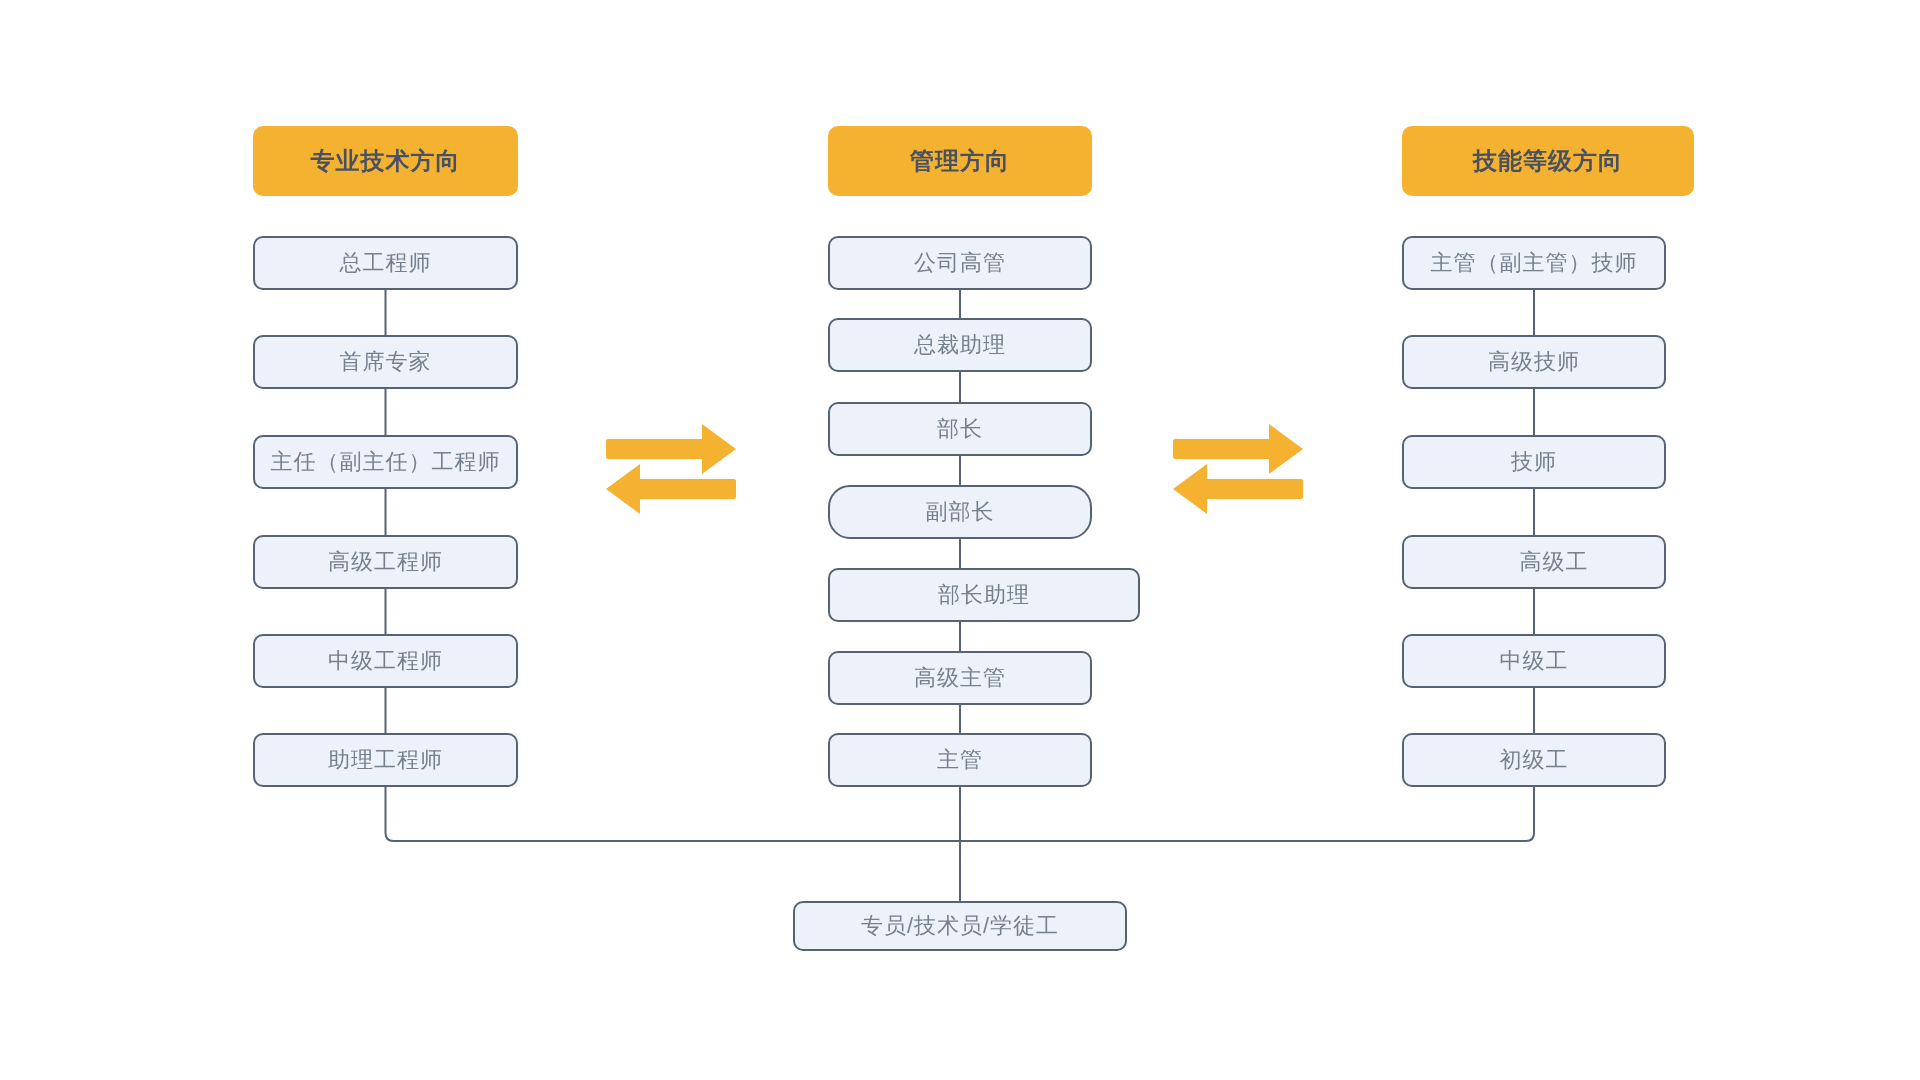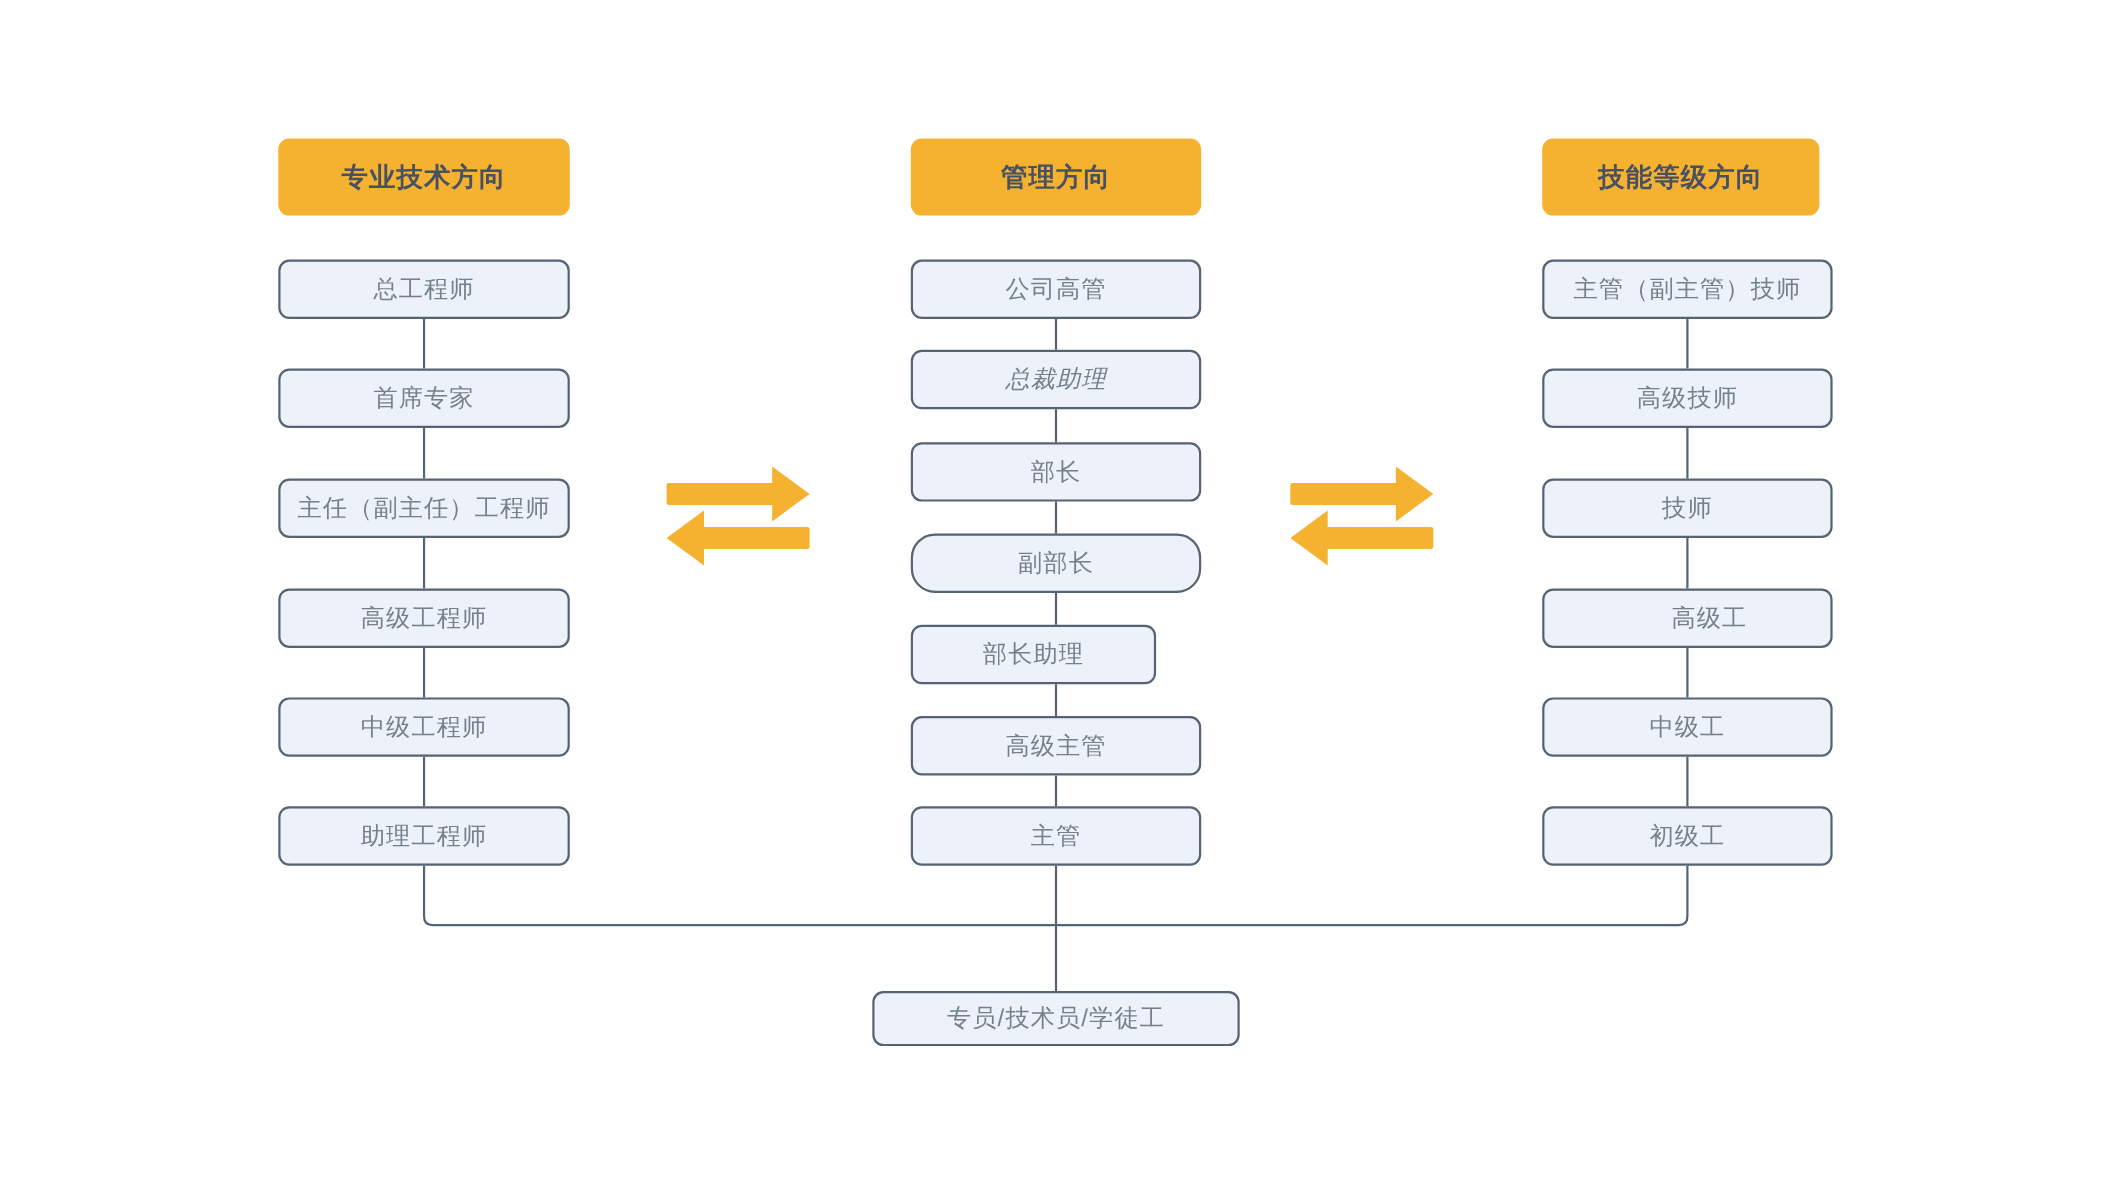--- a/index.html
+++ b/index.html
@@ -73,28 +73,28 @@
   <div class="hdr" style="left:253px;top:126px;width:265px;">专业技术方向</div>
   <div class="node" style="left:253px;top:236px;width:265px;">总工程师</div>
   <div class="node" style="left:253px;top:335px;width:265px;">首席专家</div>
   <div class="node" style="left:253px;top:435px;width:265px;">主任（副主任）工程师</div>
   <div class="node" style="left:253px;top:535px;width:265px;">高级工程师</div>
   <div class="node" style="left:253px;top:634px;width:265px;">中级工程师</div>
   <div class="node" style="left:253px;top:733px;width:265px;">助理工程师</div>
 
   <div class="hdr" style="left:828px;top:126px;width:264px;">管理方向</div>
   <div class="node" style="left:828px;top:236px;width:264px;">公司高管</div>
-  <div class="node" style="left:828px;top:318px;width:264px;font-style:italic;">总裁助理</div>
+  <div class="node" style="left:828px;top:318px;width:264px;">总裁助理</div>
   <div class="node" style="left:828px;top:402px;width:264px;">部长</div>
   <div class="node" style="left:828px;top:485px;width:264px;border-radius:22px;">副部长</div>
-  <div class="node" style="left:828px;top:568px;width:223px;">部长助理</div>
+  <div class="node" style="left:828px;top:568px;width:312px;">部长助理</div>
   <div class="node" style="left:828px;top:651px;width:264px;">高级主管</div>
   <div class="node" style="left:828px;top:733px;width:264px;">主管</div>
 
-  <div class="hdr" style="left:1402px;top:126px;width:252px;">技能等级方向</div>
+  <div class="hdr" style="left:1402px;top:126px;width:292px;">技能等级方向</div>
   <div class="node" style="left:1402px;top:236px;width:264px;">主管（副主管）技师</div>
   <div class="node" style="left:1402px;top:335px;width:264px;">高级技师</div>
   <div class="node" style="left:1402px;top:435px;width:264px;">技师</div>
   <div class="node" style="left:1402px;top:535px;width:264px;padding-left:40px;">高级工</div>
   <div class="node" style="left:1402px;top:634px;width:264px;">中级工</div>
   <div class="node" style="left:1402px;top:733px;width:264px;">初级工</div>
 
   <div class="node" style="left:793px;top:901px;width:334px;height:50px;">专员/技术员/学徒工</div>
 
   <div class="swap-pair" style="left:606px;top:424px;">

